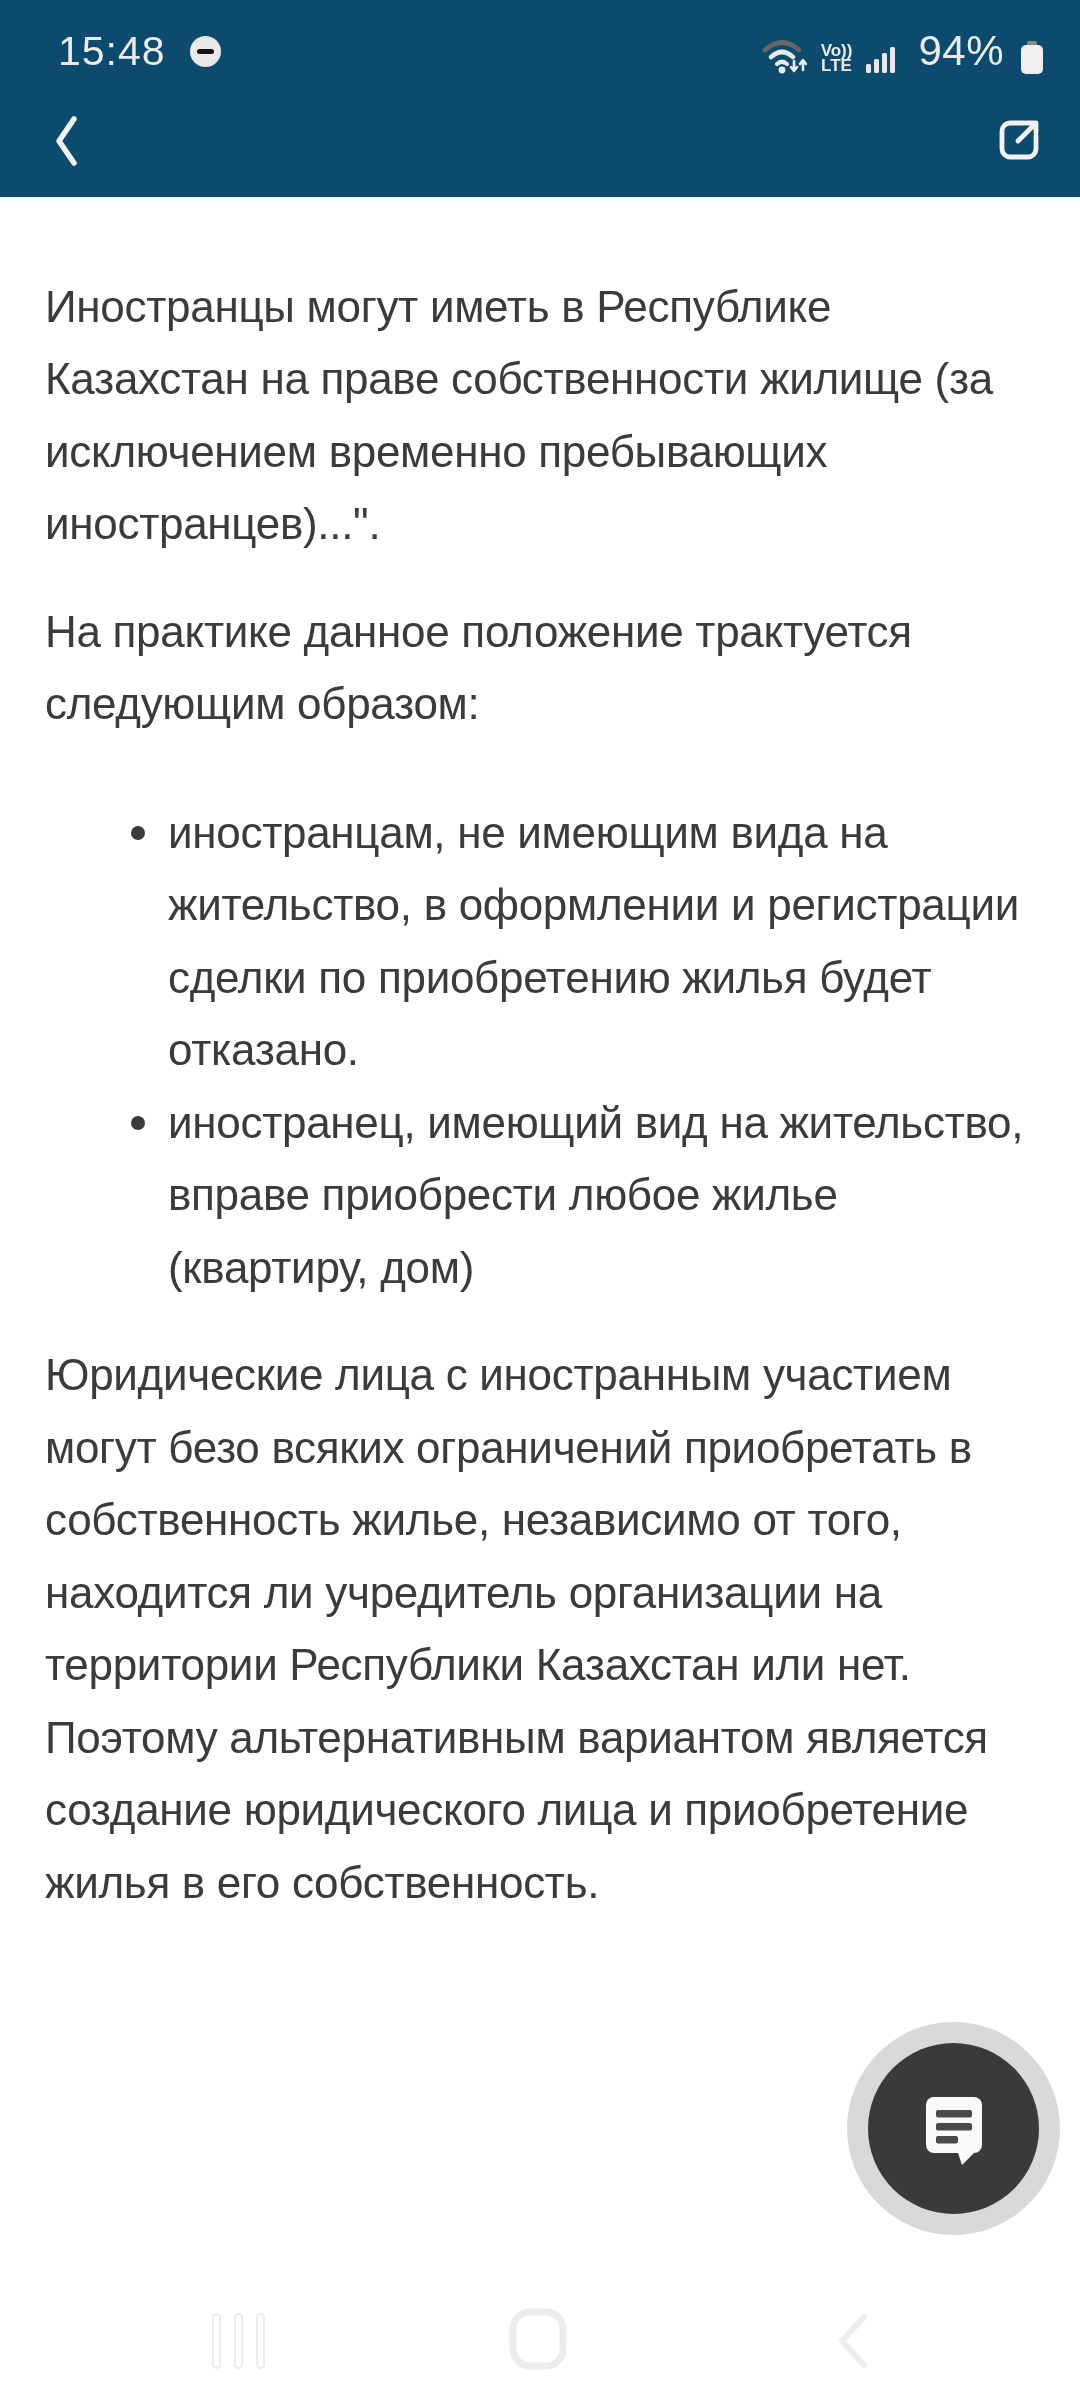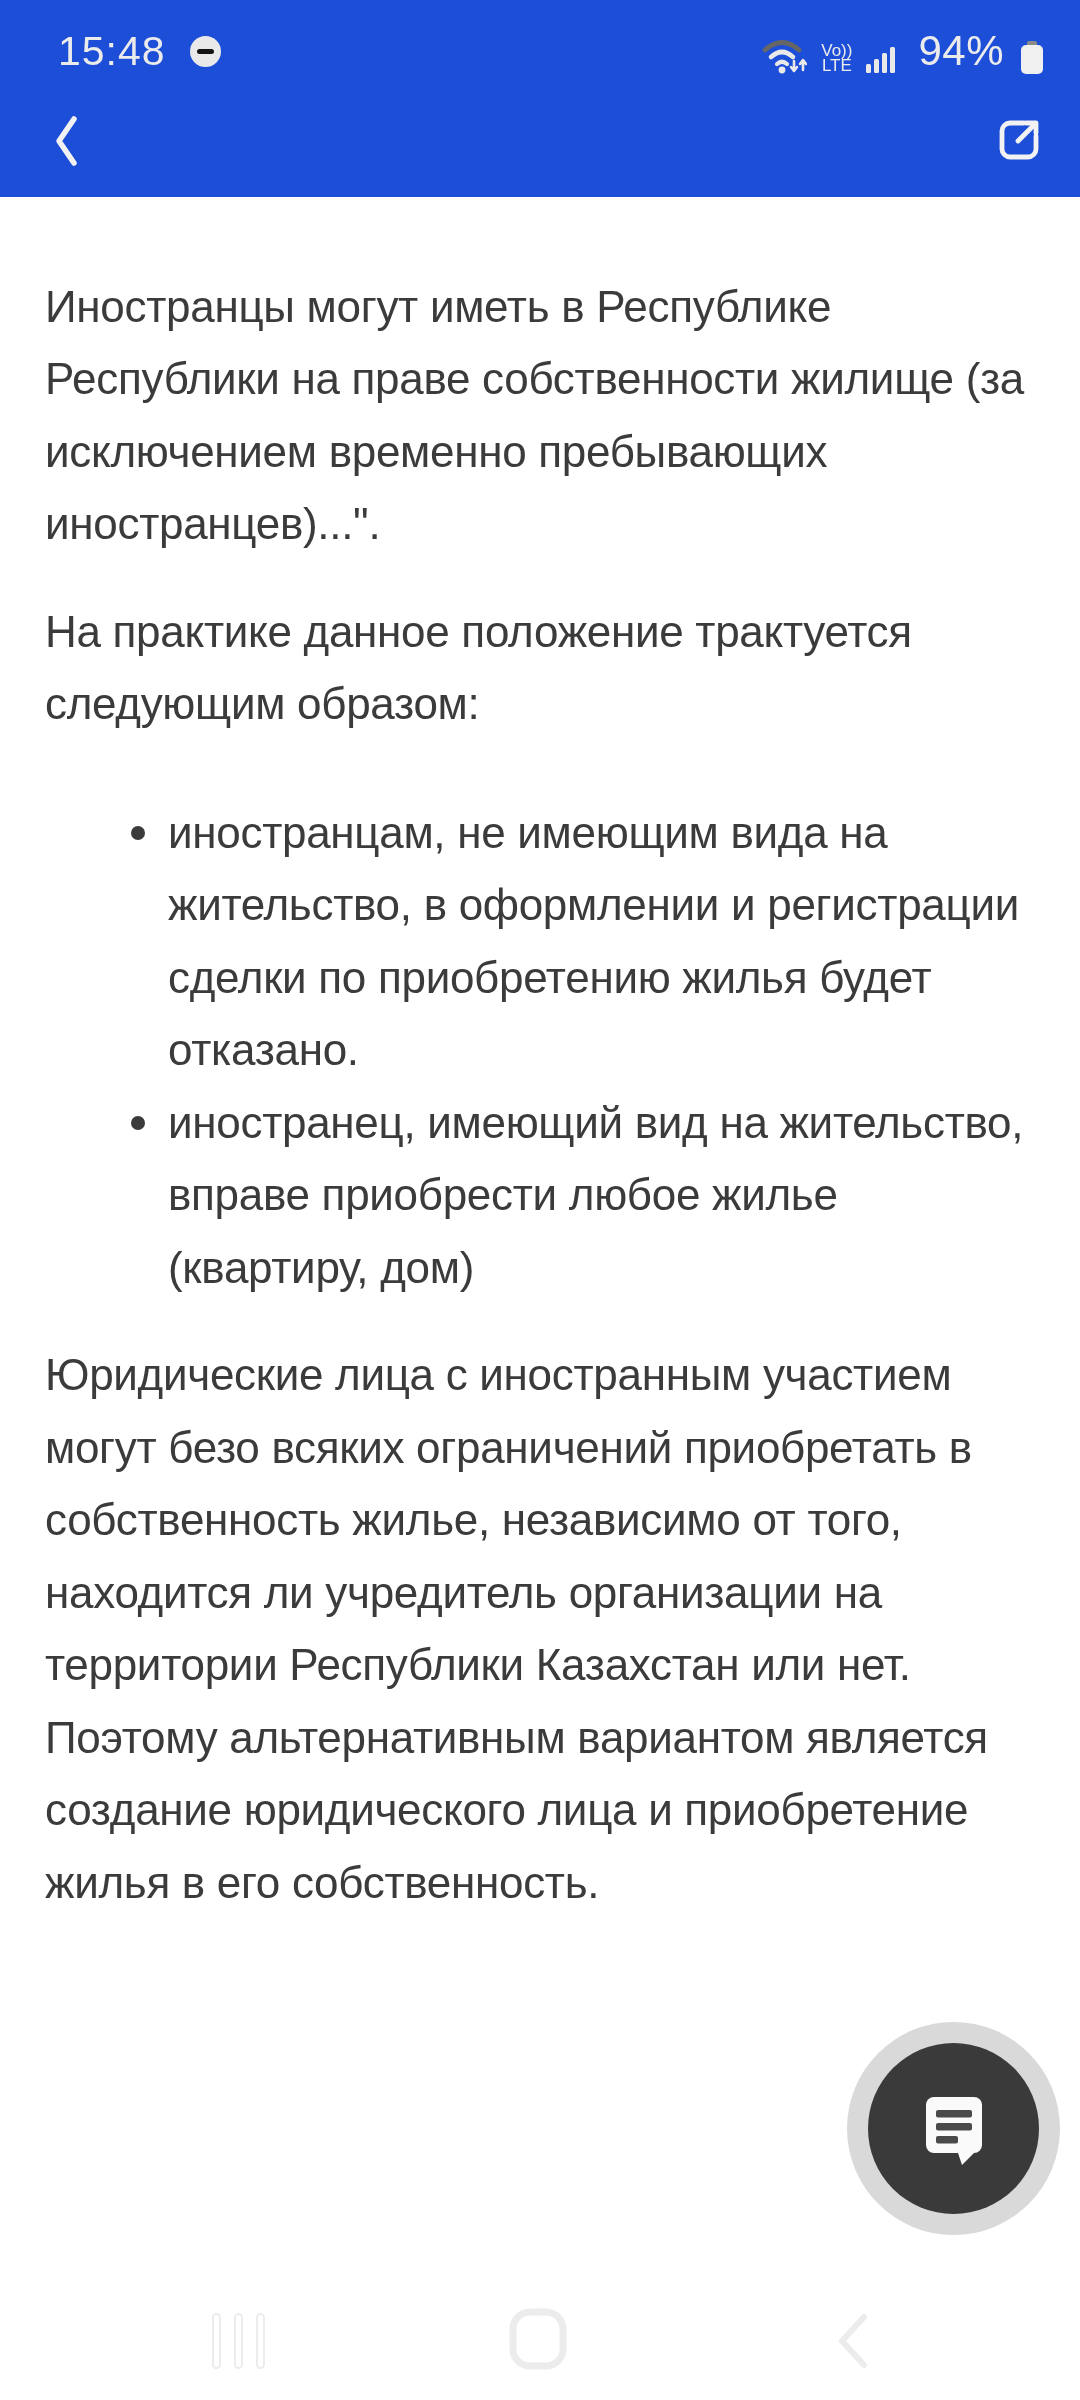--- a/index.html
+++ b/index.html
@@ -1,29 +1,29 @@
 <!DOCTYPE html>
 <html><head>
 <meta charset="utf-8">
 <style>
   html,body{margin:0;padding:0}
   body{width:1080px;height:2400px;position:relative;overflow:hidden;background:#fff;
        font-family:"Liberation Sans",sans-serif}
 
   
-  .appbar{position:absolute;top:0;left:0;right:0;height:197px;background:#1d4ed8;z-index:5}
+  .appbar{position:absolute;top:0;left:0;right:0;height:197px;background:#0c4a6e;z-index:5}
   .status-row{position:absolute;top:0;left:0;right:0;height:88px;display:flex;align-items:center;
               padding:14px 36px 0 58px;box-sizing:border-box;color:#ebebeb}
   .clock{font-size:41px;letter-spacing:1px}
   .dnd{margin-left:24px;width:31px;height:31px;border-radius:50%;background:#e9e9e9;position:relative}
   .dnd::after{content:"";position:absolute;left:7px;top:13px;width:17px;height:5px;border-radius:2.5px;background:#131313}
   .sb-spacer{flex:1}
   .sb-icons{display:flex;align-items:flex-end;gap:14px}
   .volte{display:flex;flex-direction:column;align-items:center;line-height:15px;font-size:17px;
-         font-weight:normal;color:#ebebeb;padding-bottom:2px}
+         font-weight:bold;color:#ebebeb;padding-bottom:2px}
   .pct{font-size:42px;margin:0 2px 0 8px;letter-spacing:.5px}
 
   .nav-row{position:absolute;top:92px;left:0;right:0;height:105px}
   .back-btn{position:absolute;left:38px;top:14px;width:56px;height:70px;display:flex;align-items:center;justify-content:center;background:none;border:none;padding:0}
   .ext-btn{position:absolute;right:30px;top:16px;width:62px;height:64px;display:flex;align-items:center;justify-content:center;background:none;border:none;padding:0}
 
   
   .content{position:absolute;inset:0;padding:136px 45px 0;box-sizing:border-box;z-index:1;
            font-size:44px;line-height:72.5px;letter-spacing:-0.3px;color:#3b3b3b;text-align:left}
   .content p{margin:35px 0}
@@ -96,21 +96,21 @@
         <path d="M30 9 H16 a8 8 0 0 0 -8 8 v18 a8 8 0 0 0 8 8 h18 a8 8 0 0 0 8 -8 V22" fill="none" stroke="#f2f2f2" stroke-width="4.8" stroke-linecap="round" stroke-linejoin="round"></path>
         <path d="M24 27 L41 10" fill="none" stroke="#f2f2f2" stroke-width="4.8" stroke-linecap="round"></path>
         <path d="M32 9 h10 v10" fill="none" stroke="#f2f2f2" stroke-width="4.8" stroke-linecap="round" stroke-linejoin="round"></path>
       </svg>
     </button>
   </div>
 </header>
 
 <main class="content">
   <p class="clipped">и граждане Республики Казахстан.</p>
-  <p>Иностранцы могут иметь в Республике Республики на праве собственности жилище (за исключением временно пребывающих иностранцев)...".</p>
+  <p>Иностранцы могут иметь в Республике Казахстан на праве собственности жилище (за исключением временно пребывающих иностранцев)...".</p>
   <p>На практике данное положение трактуется следующим образом:</p>
   <ul>
     <li>иностранцам, не имеющим вида на жительство, в оформлении и регистрации сделки по приобретению жилья будет отказано.</li>
     <li>иностранец, имеющий вид на жительство, вправе приобрести любое жилье (квартиру, дом)</li>
   </ul>
   <p>Юридические лица с иностранным участием могут безо всяких ограничений приобретать в собственность жилье, независимо от того, находится ли учредитель организации на территории Республики Казахстан или нет. Поэтому альтернативным вариантом является создание юридического лица и приобретение жилья в его собственность.</p>
 </main>
 
 <button class="fab" aria-label="notes">
   <span class="fab-inner">

